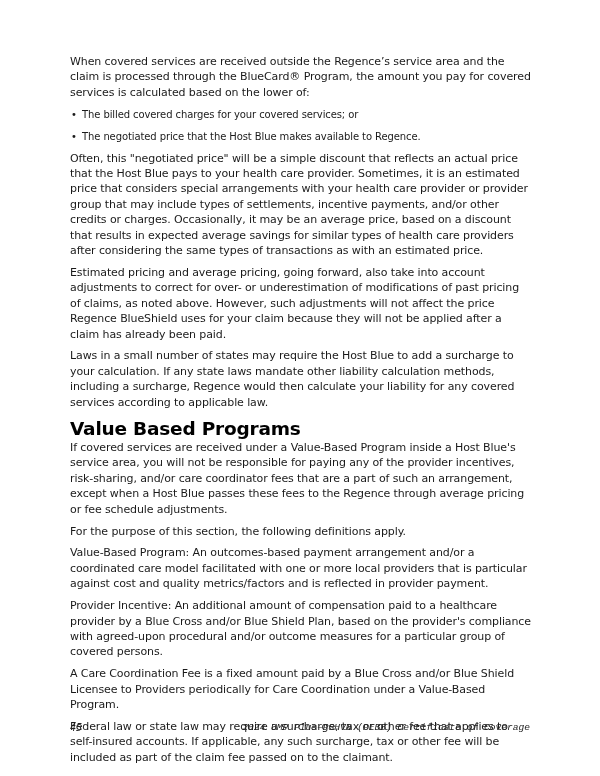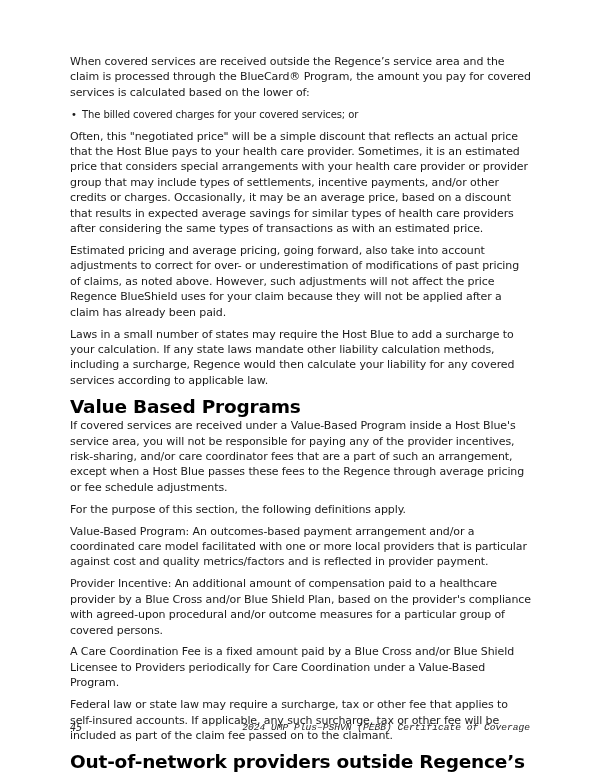--- a/index.html
+++ b/index.html
@@ -15,20 +15,21 @@
   .footer .pg { position: absolute; left: 0; }
   .footer .title { position: absolute; right: 0; font-family: Liberation Mono, monospace; }
 </style>
 </head>
 <body>
 
 <div class="page">
   <p>When covered services are received outside the Regence’s service area and the claim is processed through the BlueCard® Program, the amount you pay for covered services is calculated based on the lower of:</p>
   <ul>
     <li>The billed covered charges for your covered services; or</li>
+    <li>The negotiated price that the Host Blue makes available to Regence.</li>
   </ul>
   <p>Often, this "negotiated price" will be a simple discount that reflects an actual price that the Host Blue pays to your health care provider. Sometimes, it is an estimated price that considers special arrangements with your health care provider or provider group that may include types of settlements, incentive payments, and/or other credits or charges. Occasionally, it may be an average price, based on a discount that results in expected average savings for similar types of health care providers after considering the same types of transactions as with an estimated price.</p>
   <p>Estimated pricing and average pricing, going forward, also take into account adjustments to correct for over- or underestimation of modifications of past pricing of claims, as noted above. However, such adjustments will not affect the price Regence BlueShield uses for your claim because they will not be applied after a claim has already been paid.</p>
   <p>Laws in a small number of states may require the Host Blue to add a surcharge to your calculation. If any state laws mandate other liability calculation methods, including a surcharge, Regence would then calculate your liability for any covered services according to applicable law.</p>
 
   <h2>Value Based Programs</h2>
   <p>If covered services are received under a Value-Based Program inside a Host Blue's service area, you will not be responsible for paying any of the provider incentives, risk-sharing, and/or care coordinator fees that are a part of such an arrangement, except when a Host Blue passes these fees to the Regence through average pricing or fee schedule adjustments.</p>
   <p>For the purpose of this section, the following definitions apply.</p>
   <p>Value-Based Program:  An outcomes-based payment arrangement and/or a coordinated care model facilitated with one or more local providers that is particular against cost and quality metrics/factors and is reflected in provider payment.</p>
   <p>Provider Incentive:  An additional amount of compensation paid to a healthcare provider by a Blue Cross and/or Blue Shield Plan, based on the provider's compliance with agreed-upon procedural and/or outcome measures for a particular group of covered persons.</p>

